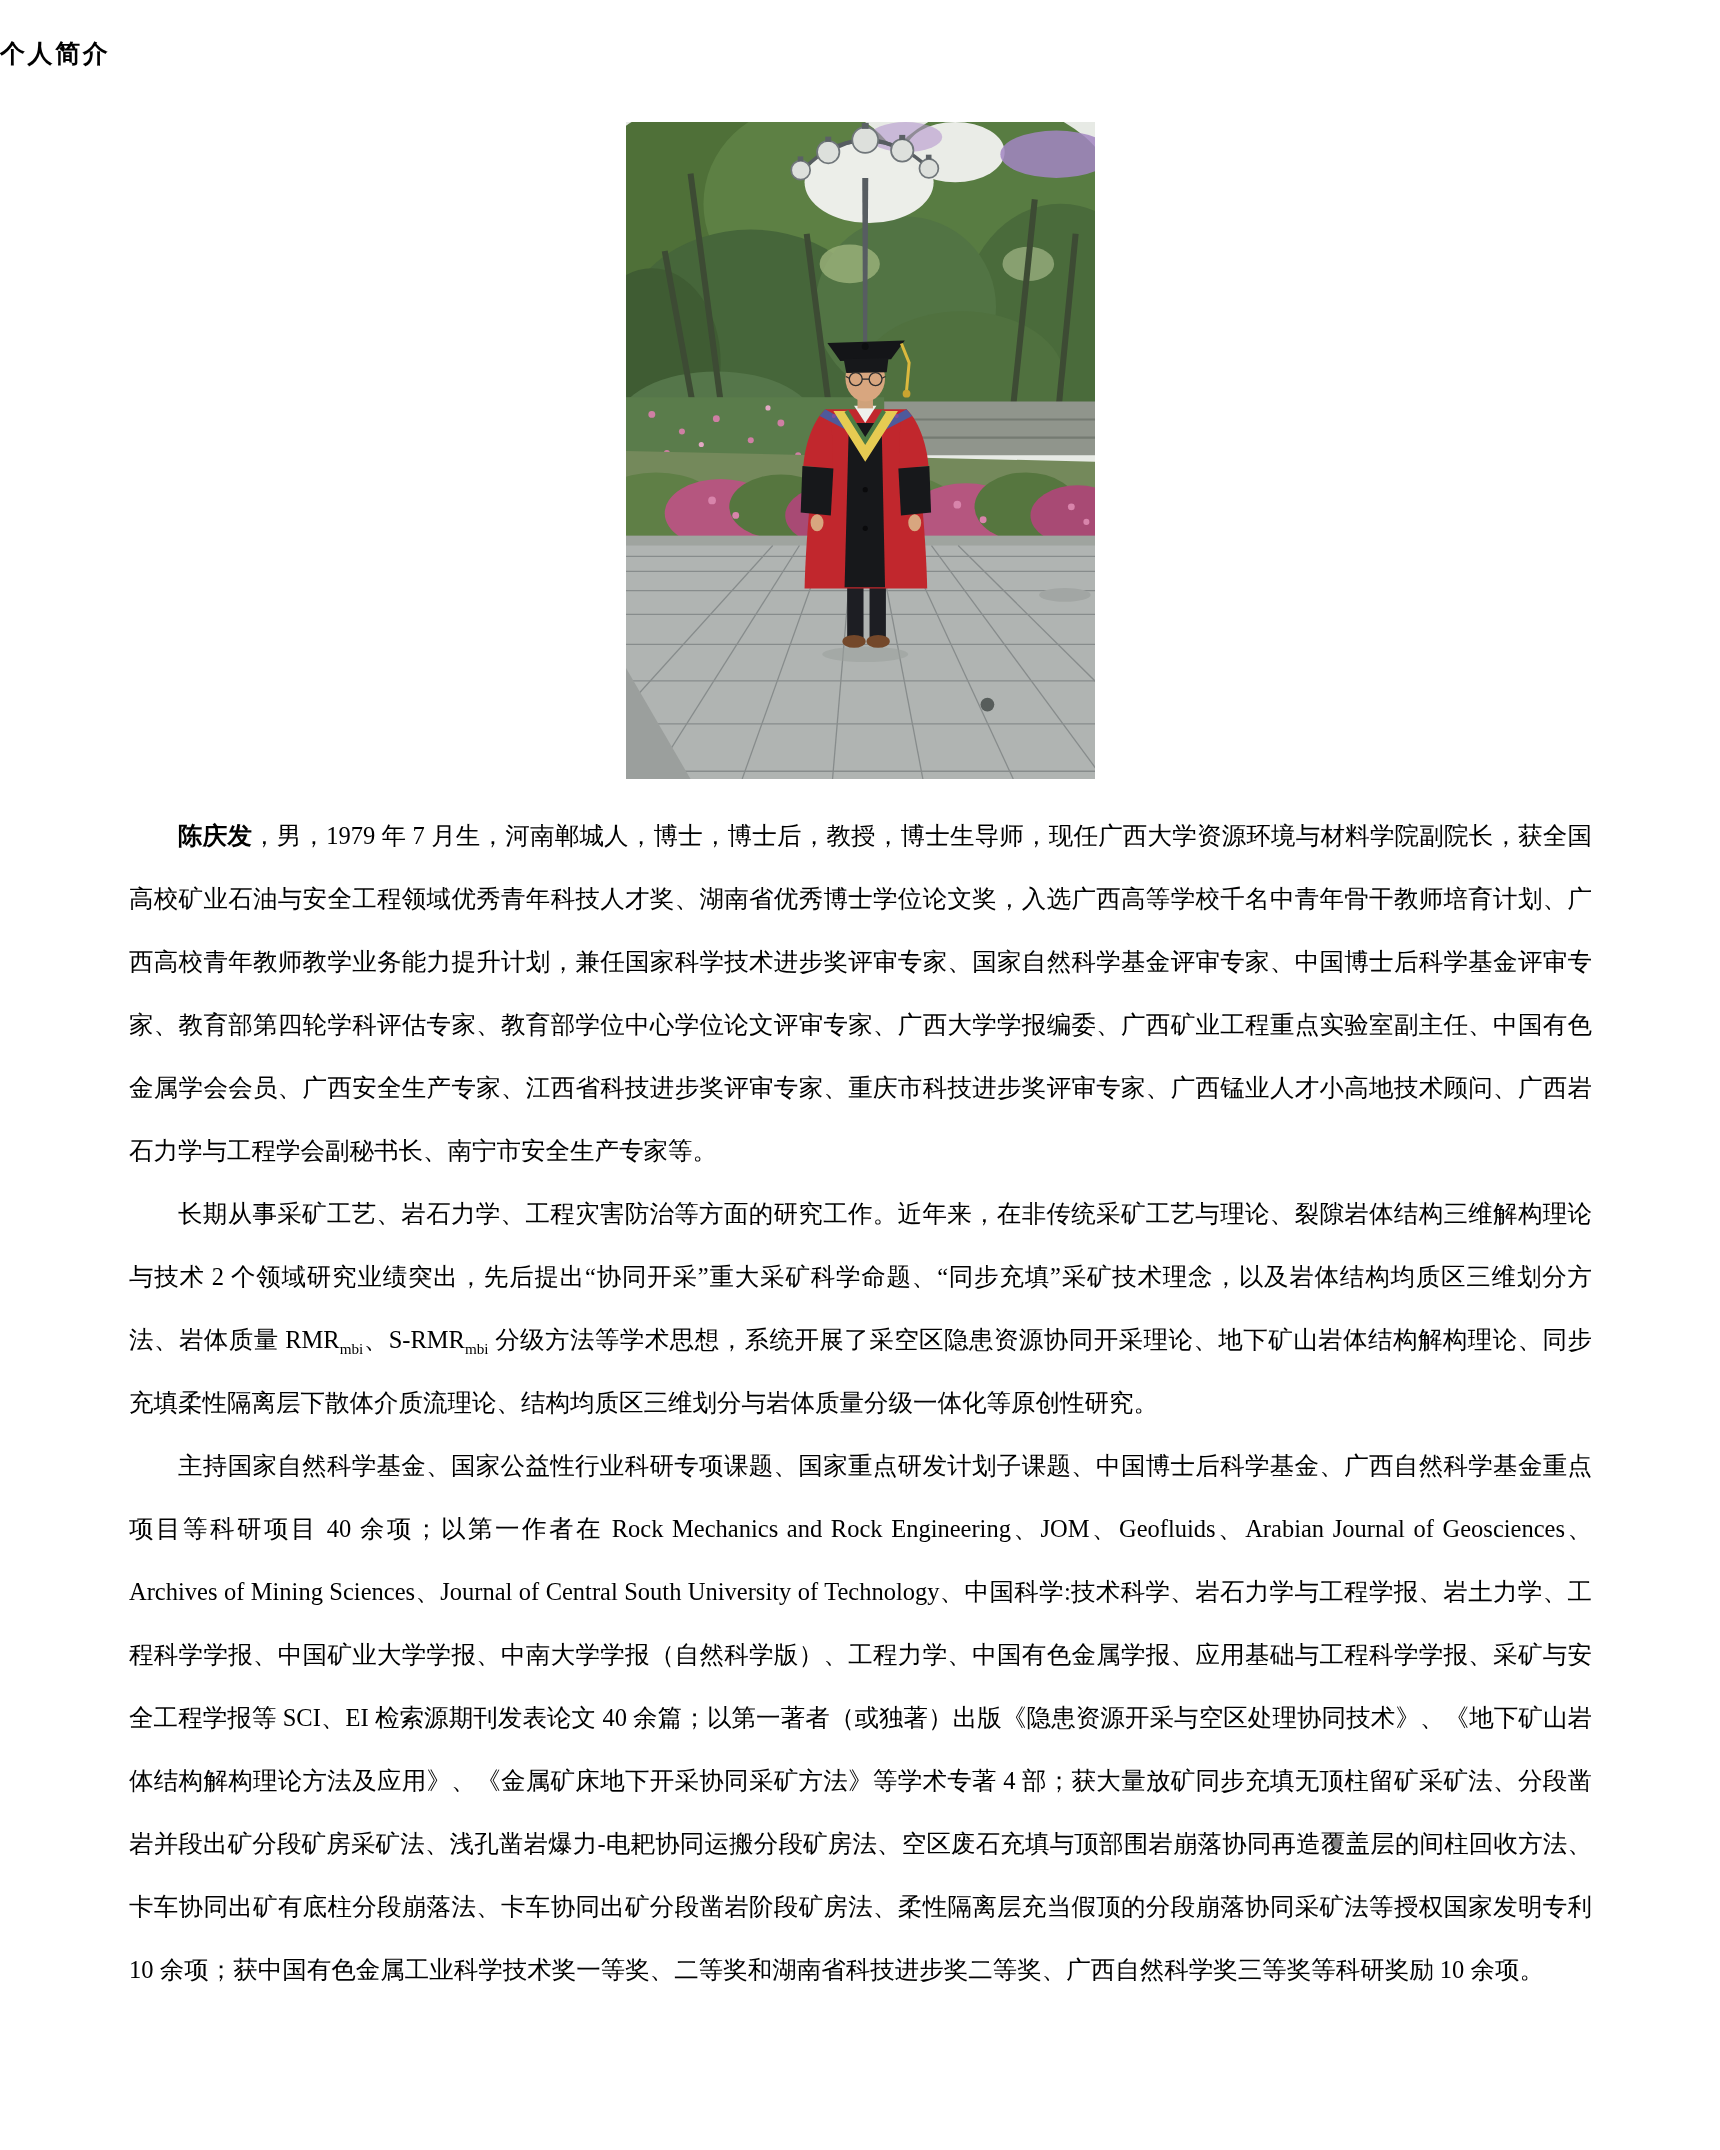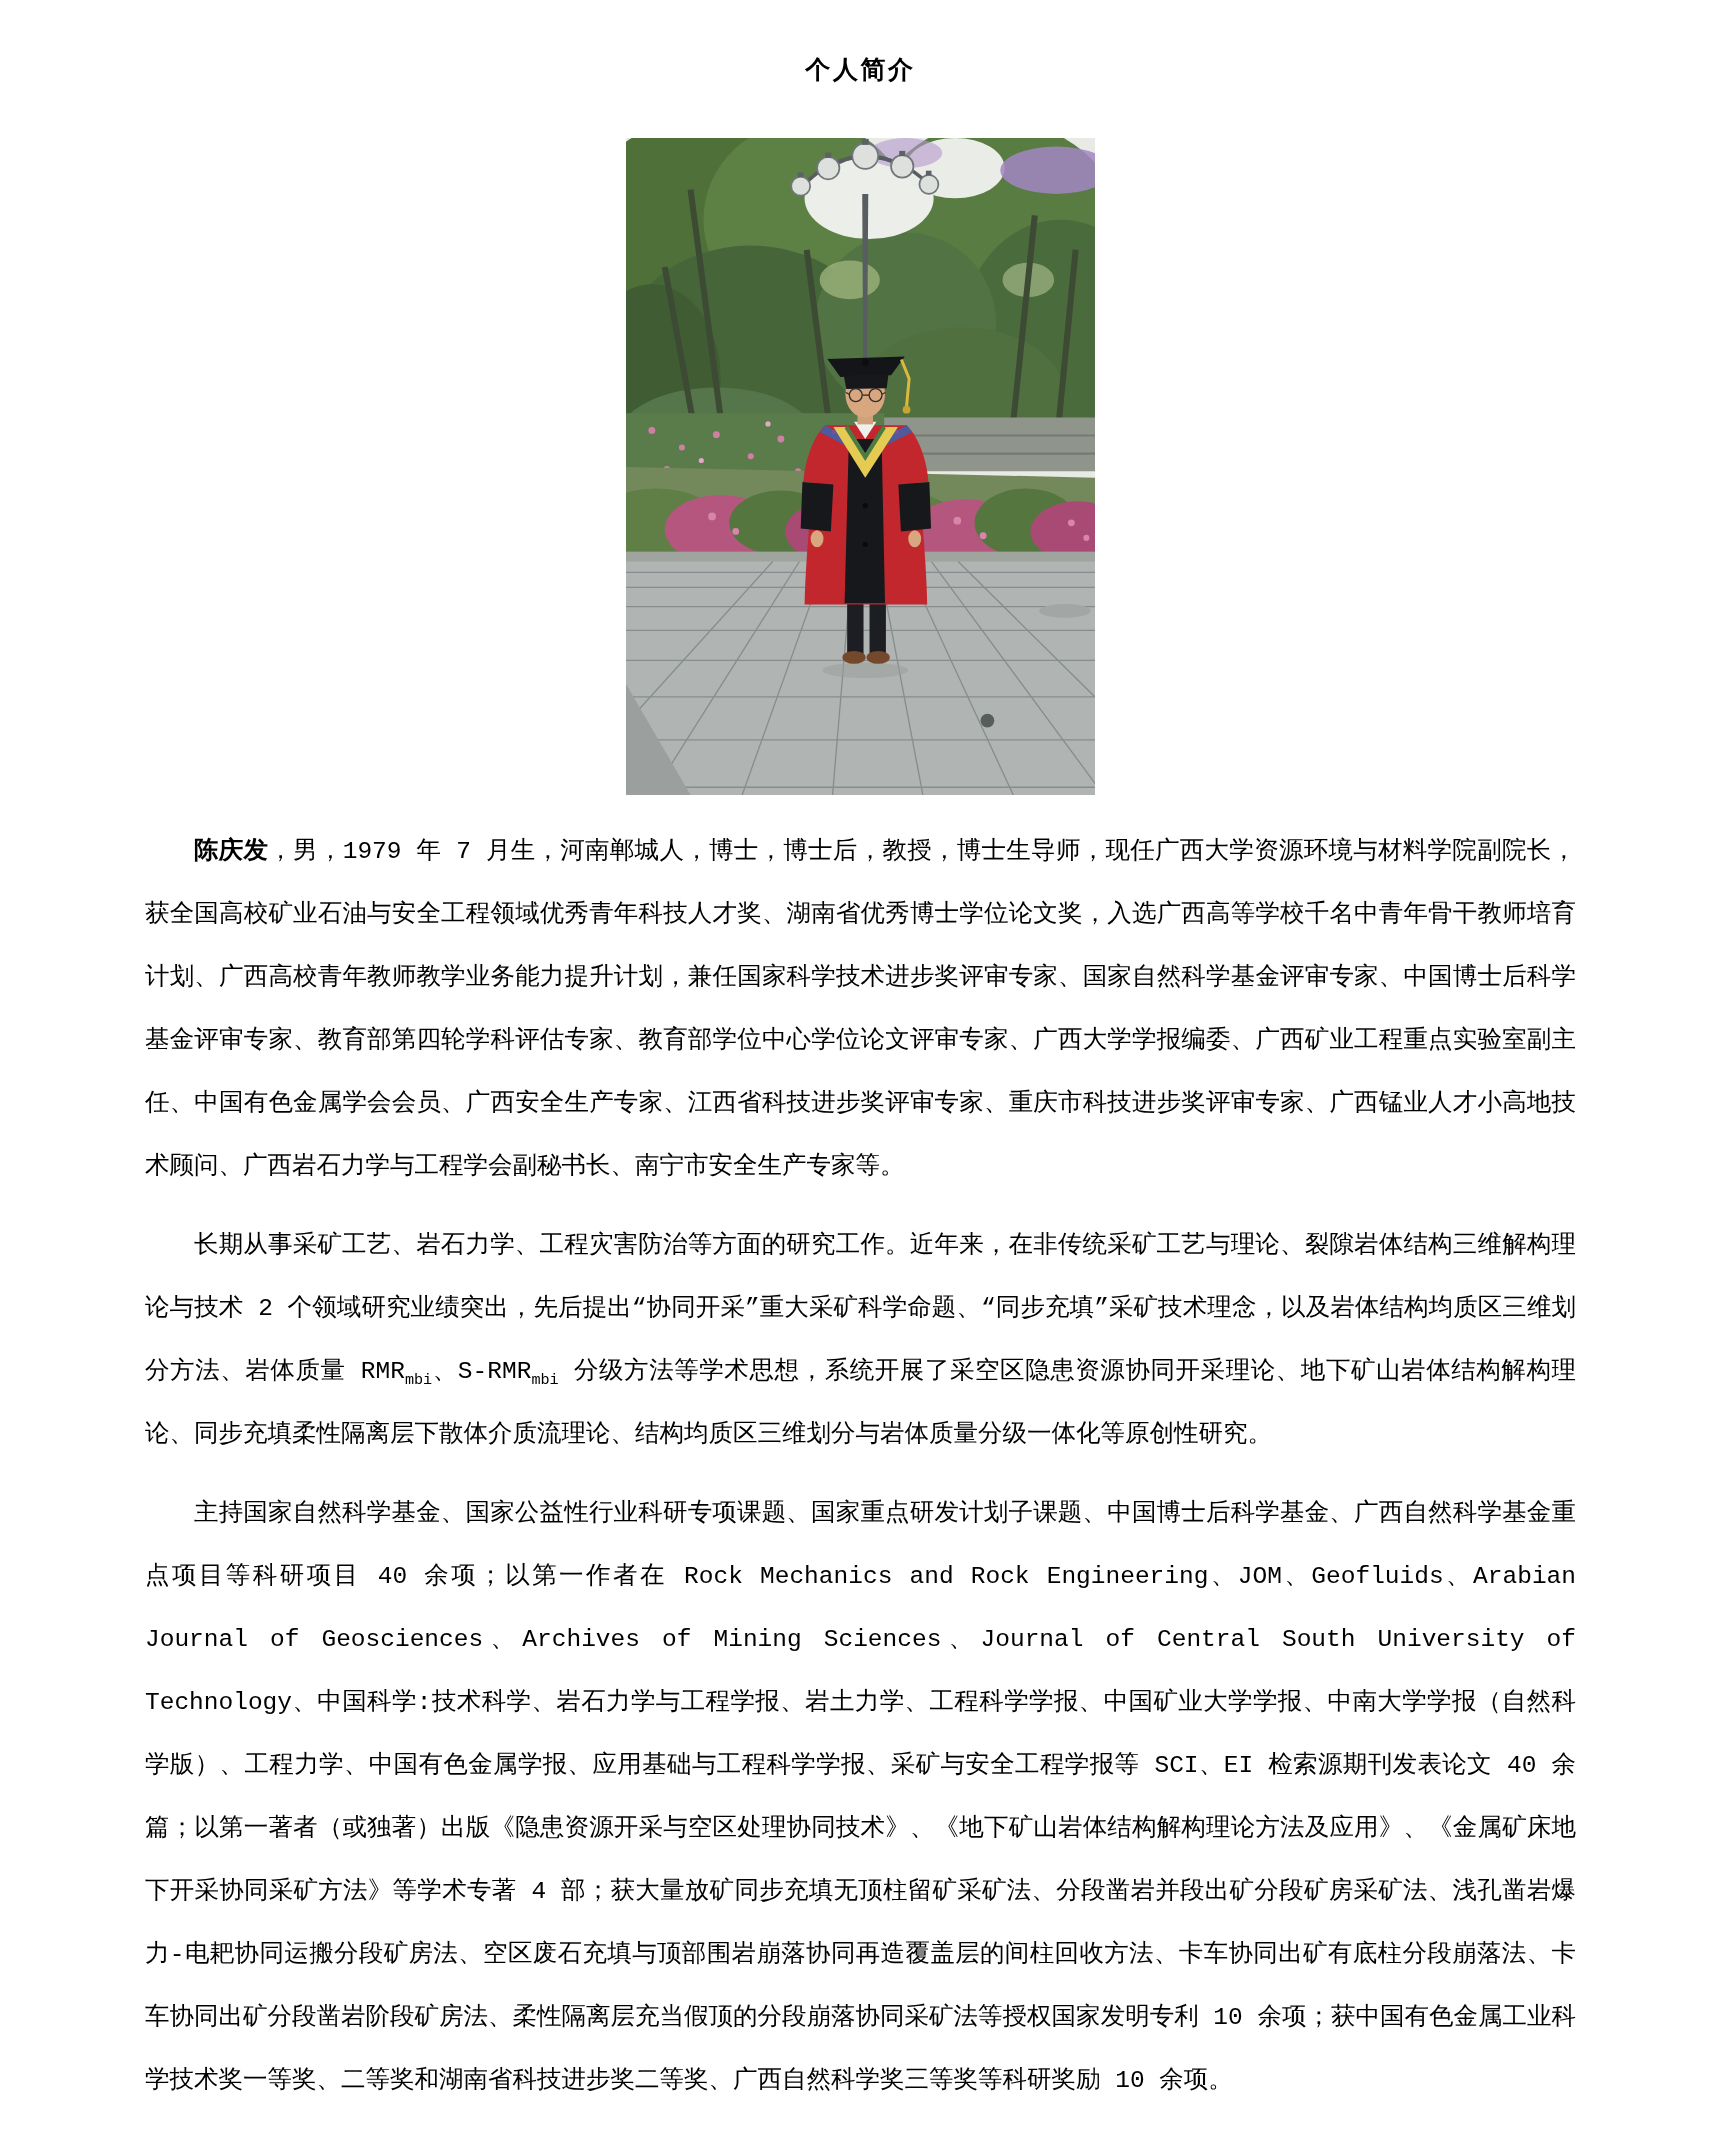--- a/index.html
+++ b/index.html
@@ -6,40 +6,40 @@
   #page{
     position:relative;
     width:1721px;height:2433px;
     background:#ffffff;
     font-family:"Liberation Serif","DejaVu Serif",serif;
     color:#000000;
     overflow:hidden;
   }
   .title{
     margin:0;
-    padding-top:38px;
-    text-align:center;
+    padding-top:22px;
+    text-align:left;
     font-size:25px;
     font-weight:700;
     line-height:63px;
     letter-spacing:2.6px;
   }
   .photo{
     margin:37px auto 0 auto;
     width:469px;height:657px;
   }
   .photo svg{display:block;width:100%;height:100%;}
   .content{
     margin:25px 129px 0 129px;
     font-size:24.5px;
     line-height:63px;
     text-align:justify;
     text-justify:inter-ideograph;
   }
-  .content p{margin:16px;text-indent:2em;font-family:Liberation Mono, monospace;}
+  .content p{margin:0;text-indent:2em;}
   .content .bold{font-weight:700;}
   .content sub{font-size:0.62em;line-height:0;}
 </style>
 </head>
 <body>
 
 <div id="page">
 
   <h1 class="title">个人简介</h1>
 

